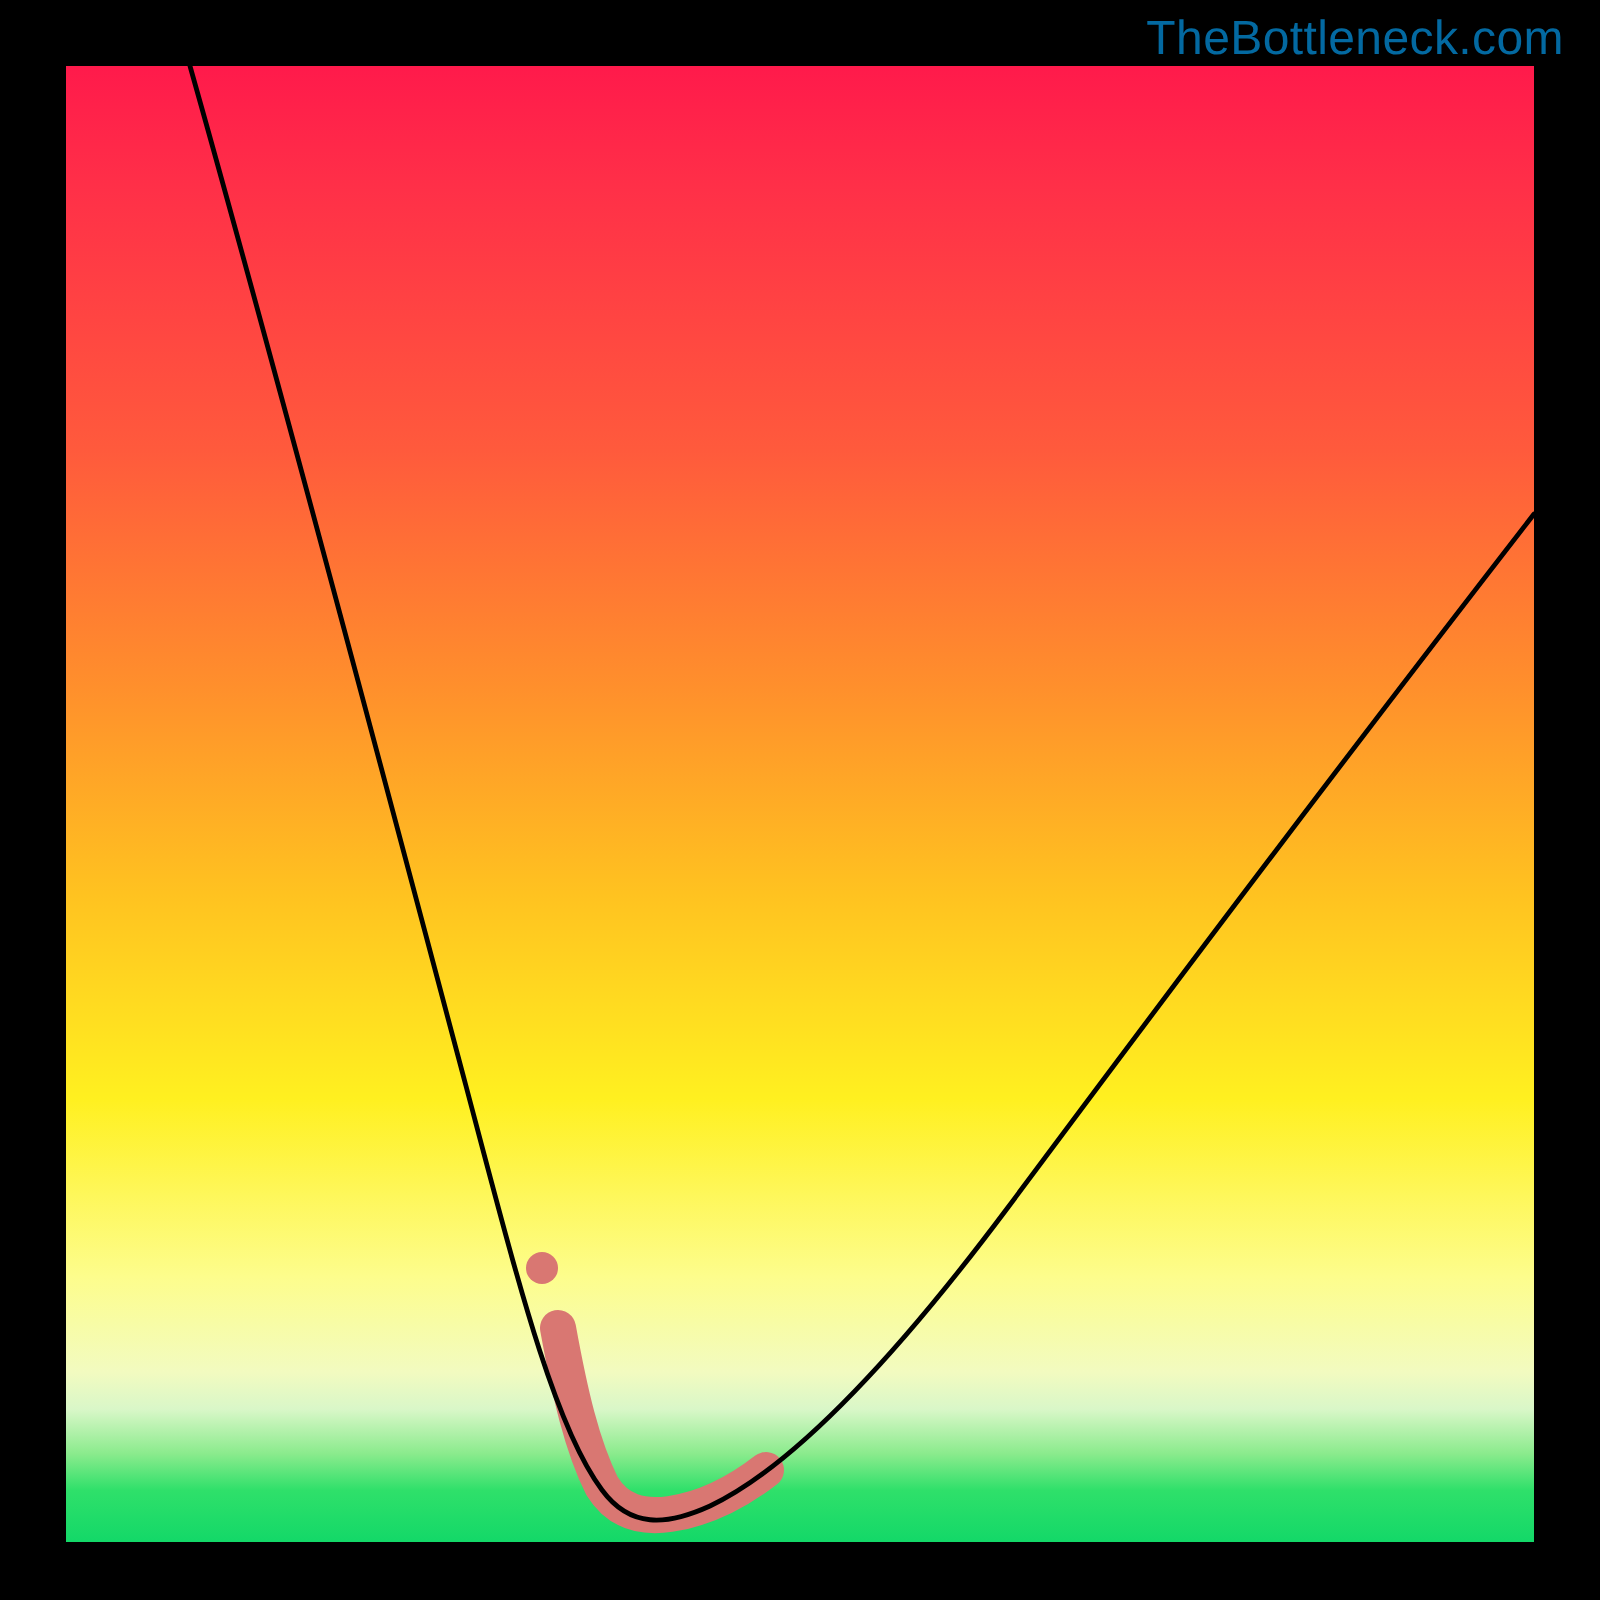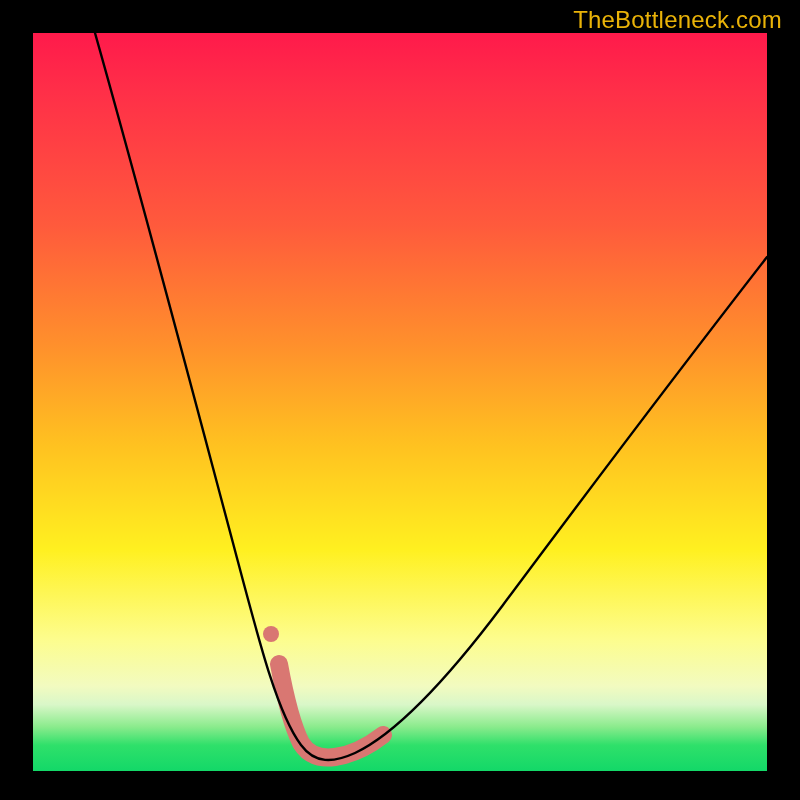--- a/index.html
+++ b/index.html
@@ -39,21 +39,21 @@
       #d9f7c8 91%,
       #8beb8d 94%,
       #2fe06a 96.5%,
       #13d868 100%
     );
   }
   .watermark {
     position: absolute;
     top: 6px;
     right: 18px;
-    color: #eab308;
+    color: #0369a1;
     font-size: 24px;
     font-weight: 500;
     letter-spacing: 0.2px;
     user-select: none;
   }
   svg.curve {
     position: absolute;
     left: 0;
     top: 0;
     width: 734px;

